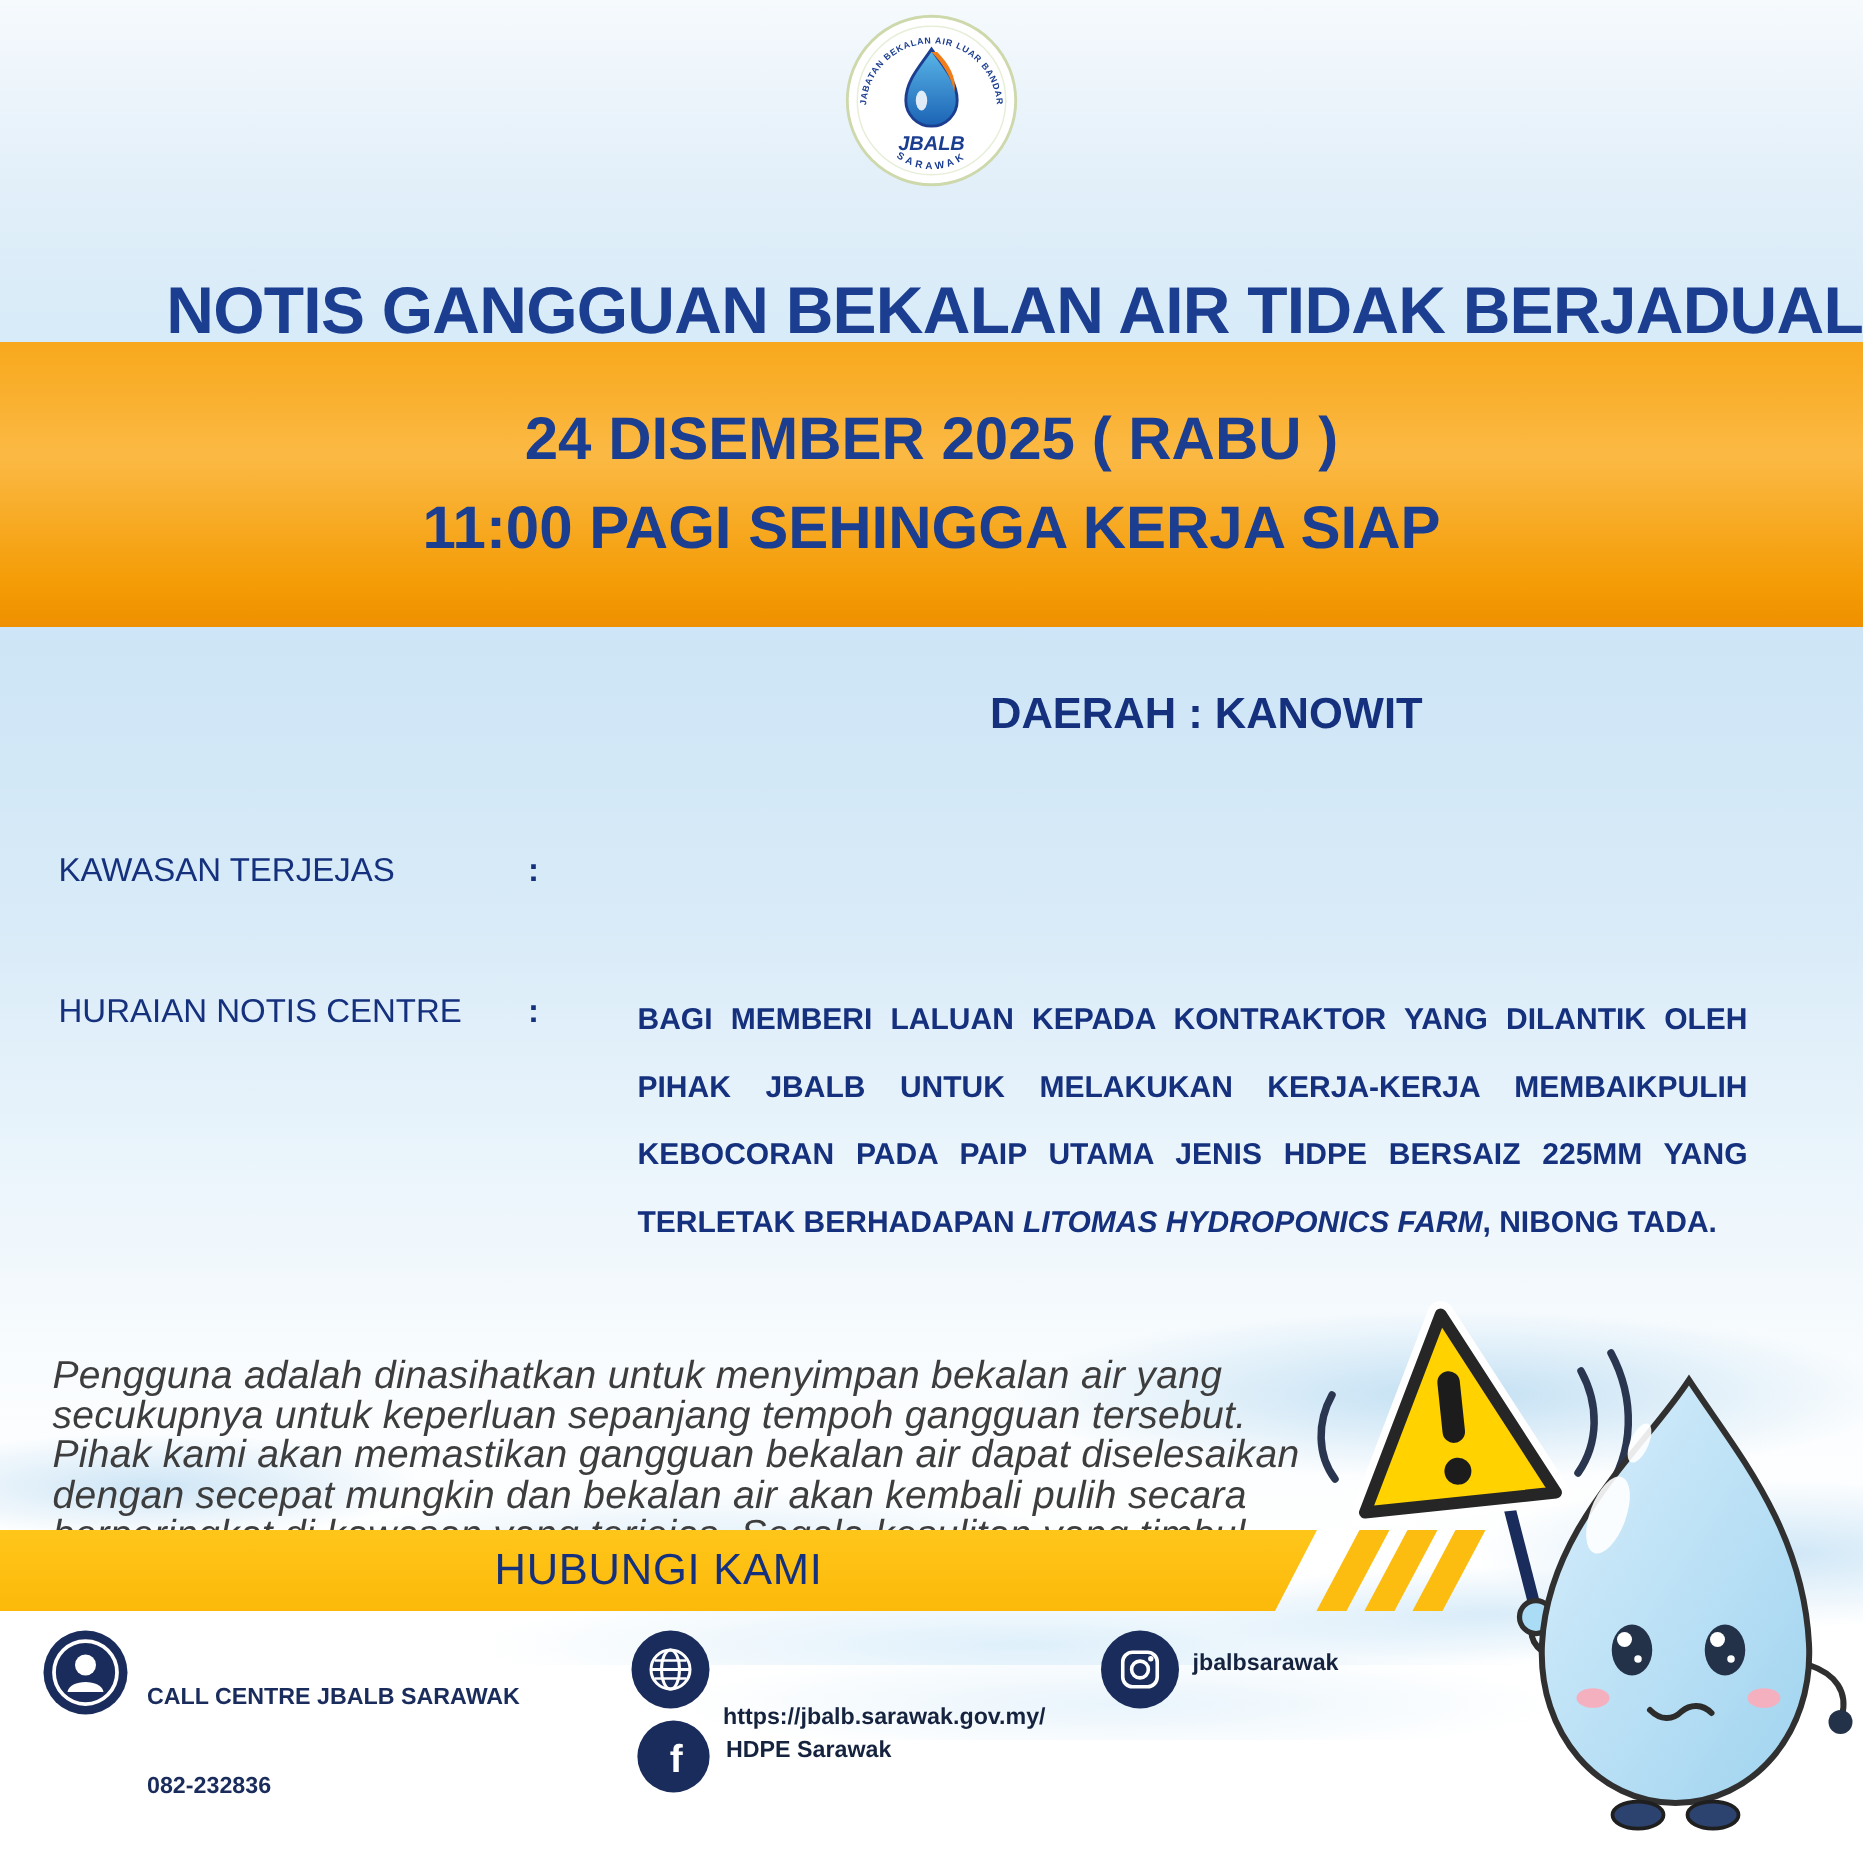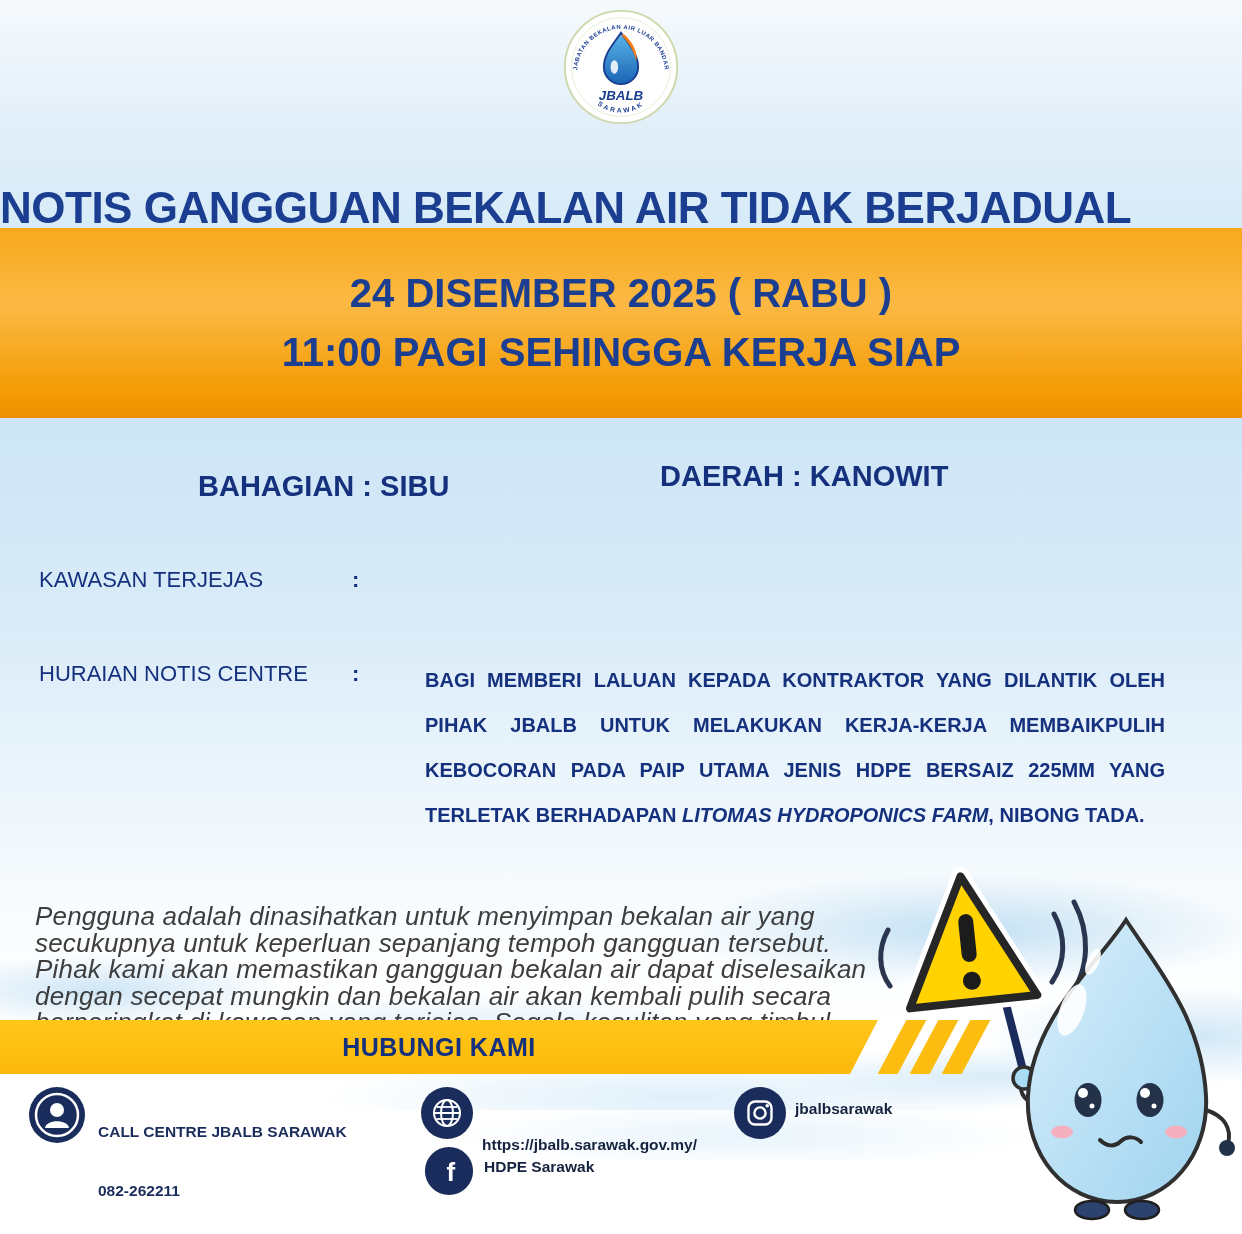--- a/index.html
+++ b/index.html
@@ -17,21 +17,21 @@
       radial-gradient(ellipse 300px 70px at 96% 72%, rgba(170,212,240,.55), transparent 70%);}
   .splash2{position:absolute;left:0;top:1040px;width:100%;height:120px;pointer-events:none;
     background:
       radial-gradient(ellipse 300px 45px at 80% 30%, rgba(186,221,244,.55), transparent 70%),
       radial-gradient(ellipse 420px 50px at 60% 80%, rgba(205,231,248,.45), transparent 70%);}
 
   .logo{position:absolute;left:562px;top:8px;}
   .logo-arc{font-size:6.2px;font-weight:bold;fill:#1b3e91;letter-spacing:0.6px;}
   .logo-arc-bot{font-size:7px;font-weight:bold;fill:#1b3e91;letter-spacing:2.5px;}
 
-  .title{position:absolute;top:154px;left:0;width:100%;text-align:left;
+  .title{position:absolute;top:154px;left:0;width:100%;text-align:right;
     font-size:44px;font-weight:700;color:#1b3e91;letter-spacing:-0.5px;white-space:nowrap;}
 
   .schedule-banner{position:absolute;top:228px;left:0;width:100%;height:190px;
     background:linear-gradient(180deg,#f8a81c 0%,#fbb944 40%,#f49c05 85%,#ef9000 100%);
     display:flex;flex-direction:column;align-items:center;justify-content:center;gap:14px;}
   .schedule-line{font-size:40px;font-weight:700;color:#1b3e91;}
 
   .loc{position:absolute;font-size:29px;font-weight:700;color:#15317e;white-space:nowrap;}
   .loc-bahagian{left:198px;top:470px;}
   .loc-daerah{left:660px;top:460px;}
@@ -47,21 +47,21 @@
   .huraian-value{top:658px;line-height:45px;text-align:justify;}
   .huraian-value em{}
 
   .advisory{position:absolute;left:35px;top:903px;width:850px;margin:0;
     font-size:26px;font-style:italic;color:#3d3d3d;line-height:26.5px;letter-spacing:.2px;}
 
   .hubungi-bar{position:absolute;left:0;top:1020px;width:878px;height:54px;
     background:linear-gradient(180deg,#ffc61a 0%,#fcb90a 100%);
     clip-path:polygon(0 0,100% 0,calc(100% - 28px) 100%,0 100%);
     display:flex;align-items:center;justify-content:center;}
-  .hubungi-text{font-size:25px;font-weight:700;color:#15317e;letter-spacing:.5px;}
+  .hubungi-text{font-size:29px;font-weight:400;color:#15317e;letter-spacing:.5px;}
   .stripe{position:absolute;top:1020px;height:54px;width:20px;background:#fcbd10;transform:skewX(-28deg);}
   .stripe1{left:892px;}.stripe2{left:924px;}.stripe3{left:956px;}
 
   .cicon{position:absolute;}
   .contact-text{position:absolute;font-weight:700;color:#1a2c5b;white-space:pre-wrap;}
   .call-block{left:98px;top:1086px;}
   .c-line{font-size:15.5px;font-weight:700;color:#1a2c5b;white-space:pre-wrap;line-height:19px;}
   .c-line+.c-line{margin-top:4px;}
   .link-text{font-size:15.5px;color:#16233f;}
 
@@ -97,21 +97,20 @@
     <text class="logo-arc-bot"><textPath href="#arcBot" startOffset="50%" text-anchor="middle">SARAWAK</textPath></text>
   </svg>
 
   <h1 class="title">NOTIS GANGGUAN BEKALAN AIR TIDAK BERJADUAL</h1>
 
   <section class="schedule-banner">
     <div class="schedule-line">24 DISEMBER 2025 ( RABU )</div>
     <div class="schedule-line">11:00 PAGI SEHINGGA KERJA SIAP</div>
   </section>
 
-  <div class="loc loc-bahagian">BAHAGIAN : SIBU</div>
   <div class="loc loc-daerah">DAERAH : KANOWIT</div>
 
   <div class="detail-label kawasan-label">KAWASAN TERJEJAS</div>
   <div class="detail-colon kawasan-colon">:</div>
 
   <div class="detail-label huraian-label">HURAIAN NOTIS CENTRE</div>
   <div class="detail-colon huraian-colon">:</div>
   <div class="detail-value huraian-value"><span>BAGI MEMBERI LALUAN KEPADA KONTRAKTOR YANG DILANTIK OLEH PIHAK JBALB UNTUK MELAKUKAN KERJA-KERJA MEMBAIKPULIH KEBOCORAN PADA PAIP UTAMA JENIS HDPE BERSAIZ 225MM YANG TERLETAK BERHADAPAN </span><em>LITOMAS HYDROPONICS FARM</em><span>, NIBONG TADA.</span></div>
 
   <p class="advisory">Pengguna adalah dinasihatkan untuk menyimpan bekalan air yang secukupnya untuk keperluan sepanjang tempoh gangguan tersebut. Pihak kami akan memastikan gangguan bekalan air dapat diselesaikan dengan secepat mungkin dan bekalan air akan kembali pulih secara berperingkat di kawasan yang terjejas. Segala kesulitan yang timbul akibat gangguan ini adalah sangat dikesali.</p>
@@ -124,21 +123,21 @@
   <div class="stripe stripe3"></div>
 
   <svg class="cicon" style="left:28px;top:1086px;" width="58" height="58" viewBox="0 0 58 58">
     <circle cx="29" cy="29" r="28" fill="#1a2c5b"></circle>
     <circle cx="29" cy="29" r="21" fill="none" stroke="#ffffff" stroke-width="2.5"></circle>
     <circle cx="29" cy="24" r="7" fill="#ffffff"></circle>
     <path d="M 17 42 C 18 33, 40 33, 41 42 Z" fill="#ffffff"></path>
   </svg>
   <div class="contact-text call-block">
     <div class="c-line">CALL CENTRE JBALB SARAWAK</div>
-    <div class="c-line">082-262211</div>
+    <div class="c-line">082-232836</div>
     
     
   </div>
 
   <svg class="cicon" style="left:420px;top:1086px;" width="54" height="54" viewBox="0 0 54 54">
     <circle cx="27" cy="27" r="26" fill="#1a2c5b"></circle>
     <circle cx="27" cy="27" r="13" fill="none" stroke="#ffffff" stroke-width="2"></circle>
     <ellipse cx="27" cy="27" rx="6" ry="13" fill="none" stroke="#ffffff" stroke-width="2"></ellipse>
     <line x1="14" y1="27" x2="40" y2="27" stroke="#ffffff" stroke-width="2"></line>
     <line x1="16.5" y1="21" x2="37.5" y2="21" stroke="#ffffff" stroke-width="1.8"></line>

